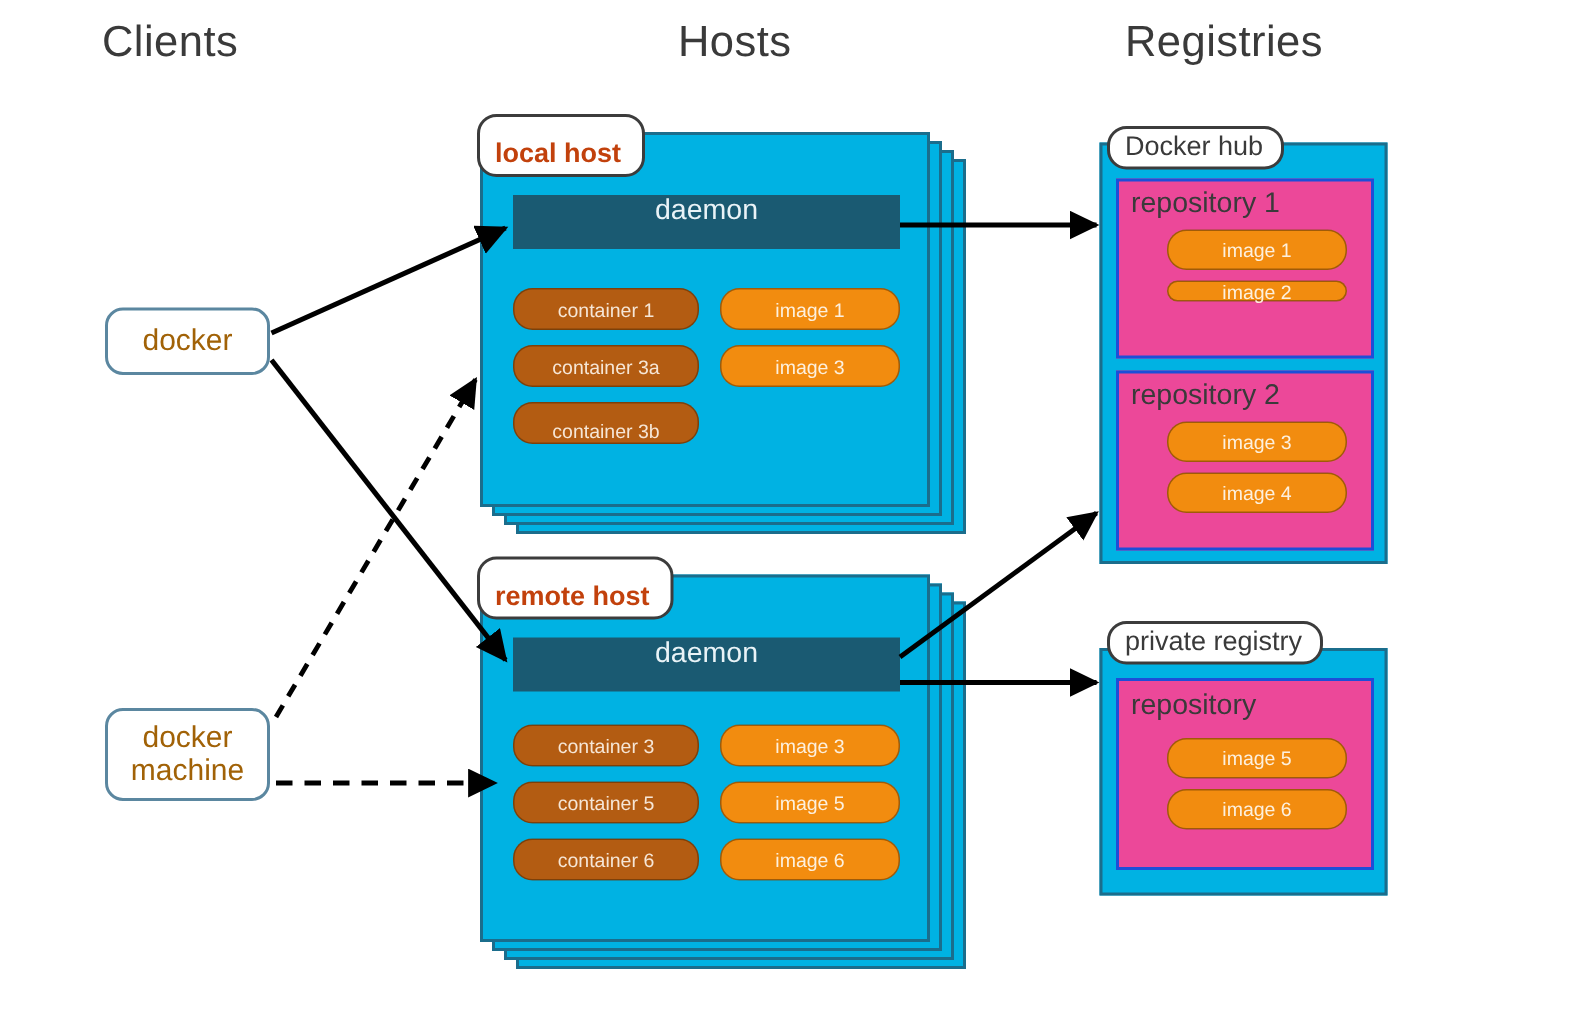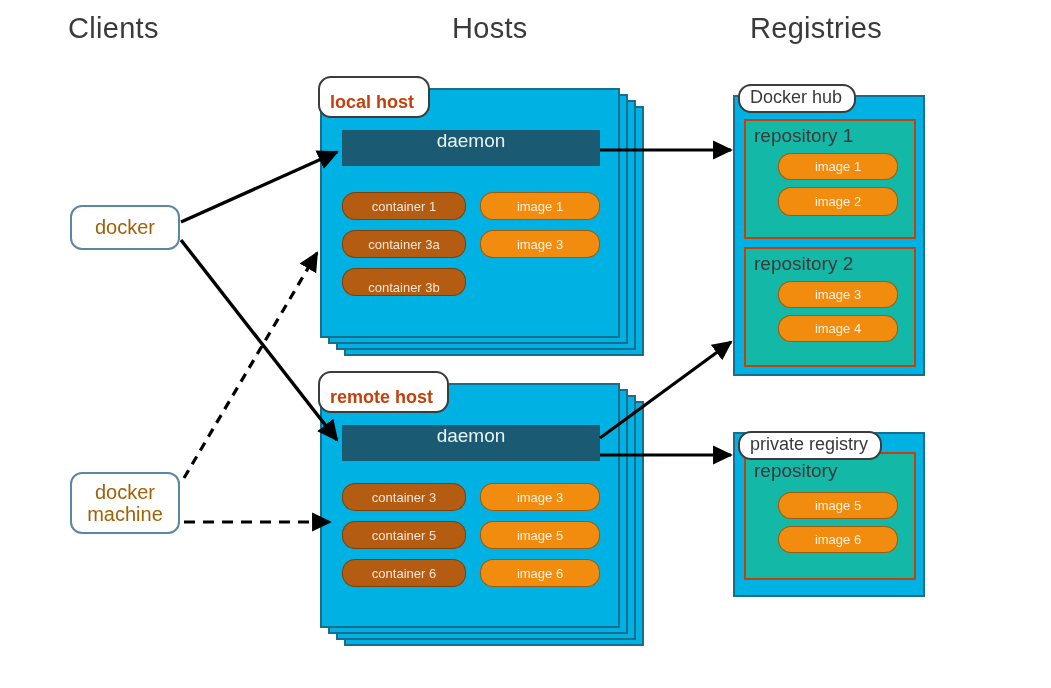--- a/index.html
+++ b/index.html
@@ -62,22 +62,22 @@
     position:absolute;background:#00b2e3;
     border:2px solid #1b6d8c;box-sizing:border-box;z-index:10;
   }
   .registry-label{
     position:absolute;background:#ffffff;
     border:2px solid #3c3c3c;border-radius:13px;
     font-size:18px;color:#3a3a3a;
     padding:1px 12px 3px 10px;white-space:nowrap;z-index:25;
   }
   .repo{
-    position:absolute;background:#14b8a6;
-    border:2px solid #c2410c;box-sizing:border-box;z-index:12;text-align:right;
+    position:absolute;background:#ec4899;
+    border:2px solid #1d4ed8;box-sizing:border-box;z-index:12;text-align:right;
   }
   .repo-title{
     position:absolute;font-size:19px;color:#3a3a3a;white-space:nowrap;
   }
 
   svg.edges{position:absolute;left:0;top:0;width:1051px;height:688px;
             z-index:20;pointer-events:none;}
 </style>
 </head>
 <body>
@@ -159,21 +159,21 @@
 
     <div class="host-label" style="left:-2px;top:-12px;">remote host</div>
   </div>
 
   <div class="registry" style="left:733px;top:95px;width:192px;height:281px;">
     <div class="repo" style="left:9px;top:22px;width:172px;height:120px;">
       <div class="repo-title" style="left:8px;top:4px;">repository 1</div>
       <div class="pill image" style="left:32px;top:32px;width:120px;height:27px;">
         <span>image 1</span>
       </div>
-      <div class="pill image" style="left:32px;top:66px;width:120px;height:29px;">
+      <div class="pill image" style="left:32px;top:66px;width:120px;height:14px;">
         <span>image 2</span>
       </div>
     </div>
 
     <div class="repo" style="left:9px;top:150px;width:172px;height:120px;">
       <div class="repo-title" style="left:8px;top:4px;">repository 2</div>
       <div class="pill image" style="left:32px;top:32px;width:120px;height:27px;">
         <span>image 3</span>
       </div>
       <div class="pill image" style="left:32px;top:66px;width:120px;height:27px;">
@@ -187,21 +187,21 @@
     <div class="repo" style="left:9px;top:18px;width:172px;height:128px;">
       <div class="repo-title" style="left:8px;top:6px;">repository</div>
       <div class="pill image" style="left:32px;top:38px;width:120px;height:27px;">
         <span>image 5</span>
       </div>
       <div class="pill image" style="left:32px;top:72px;width:120px;height:27px;">
         <span>image 6</span>
       </div>
     </div>
   </div>
-  <div class="registry-label" style="left:738px;top:431px;">private registry</div>
+  <div class="registry-label" style="left:738px;top:414px;">private registry</div>
 
   <svg class="edges" viewBox="0 0 1051 688">
     <defs>
       <marker id="ah" markerWidth="7" markerHeight="7" refX="5.6" refY="3" orient="auto" markerUnits="strokeWidth">
         <path d="M0,0 L6.2,3 L0,6 z" fill="#000000"></path>
       </marker>
     </defs>
 
     <line x1="181" y1="222" x2="337" y2="152" stroke="#000" stroke-width="3.4" marker-end="url(#ah)"></line>
 

